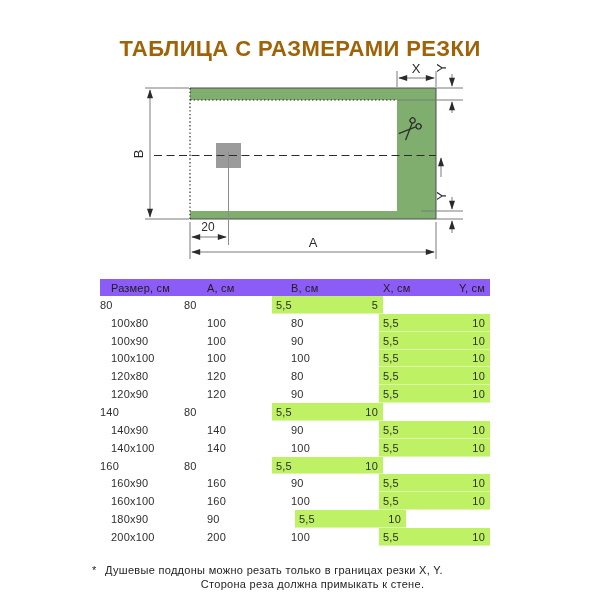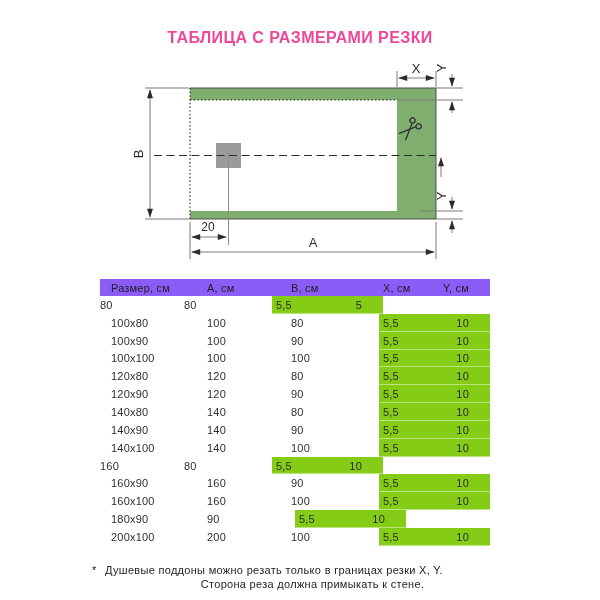--- a/index.html
+++ b/index.html
@@ -1,32 +1,32 @@
 <!DOCTYPE html>
 <html><head>
 <meta charset="utf-8">
 <style>
   html,body{margin:0;padding:0;background:#ffffff;}
   #canvas{position:relative;width:600px;height:600px;background:#ffffff;overflow:hidden;
           font-family:"Liberation Sans",sans-serif;}
-  .title{position:absolute;top:29px;left:0;width:600px;text-align:center;
-         font-size:16px;font-weight:700;letter-spacing:.4px;color:#ec4899;}
+  .title{position:absolute;top:36px;left:0;width:600px;text-align:center;
+         font-size:22px;font-weight:700;letter-spacing:.4px;color:#a16207;}
   svg{position:absolute;left:0;top:0;}
   svg text{font-family:"Liberation Sans",sans-serif;fill:#2b2b2b;}
 
   .table{position:absolute;left:100px;top:279px;width:390px;font-size:11px;letter-spacing:.2px;}
   .thead{display:flex;height:17px;align-items:center;background:#8b5cf6;color:#1f1f1f;}
   .trow{display:flex;height:17.85px;align-items:center;color:#2e2e2e;}
   .cell{box-sizing:border-box;height:100%;display:flex;align-items:center;}
   .c-size{width:107px;padding-left:11px;}
   .c-a{width:84px;}
   .c-b{width:88px;}
   .c-x{width:55px;padding-left:4px;}
-  .c-y{width:56px;justify-content:flex-end;padding-right:21px;}
-  .green{background:#84cc16;box-shadow:inset 0 -1px 0 rgba(255,255,255,.45);}
+  .c-y{width:56px;justify-content:flex-end;padding-right:5px;}
+  .green{background:#bef264;box-shadow:inset 0 -1px 0 rgba(255,255,255,.45);}
   .thead .cell{background:transparent;box-shadow:none;}
 
   .footnote{position:absolute;left:92px;top:563px;width:420px;color:#242424;
             font-size:11px;letter-spacing:.3px;line-height:14px;}
   .fn-line1{display:flex;}
   .fn-marker{width:13px;flex:0 0 13px;}
   .fn-line2{margin-left:21px;text-align:center;}
 </style>
 </head>
 <body>
@@ -145,21 +145,20 @@
           <div class="cell c-y green">10</div>
         </div>
         <div class="trow">
           <div class="cell c-size">120x90</div>
           <div class="cell c-a">120</div>
           <div class="cell c-b">90</div>
           <div class="cell c-x green">5,5</div>
           <div class="cell c-y green">10</div>
         </div>
         <div class="trow">
-          <div class="cell c-size">140x80</div>
           <div class="cell c-a">140</div>
           <div class="cell c-b">80</div>
           <div class="cell c-x green">5,5</div>
           <div class="cell c-y green">10</div>
         </div>
         <div class="trow">
           <div class="cell c-size">140x90</div>
           <div class="cell c-a">140</div>
           <div class="cell c-b">90</div>
           <div class="cell c-x green">5,5</div>

